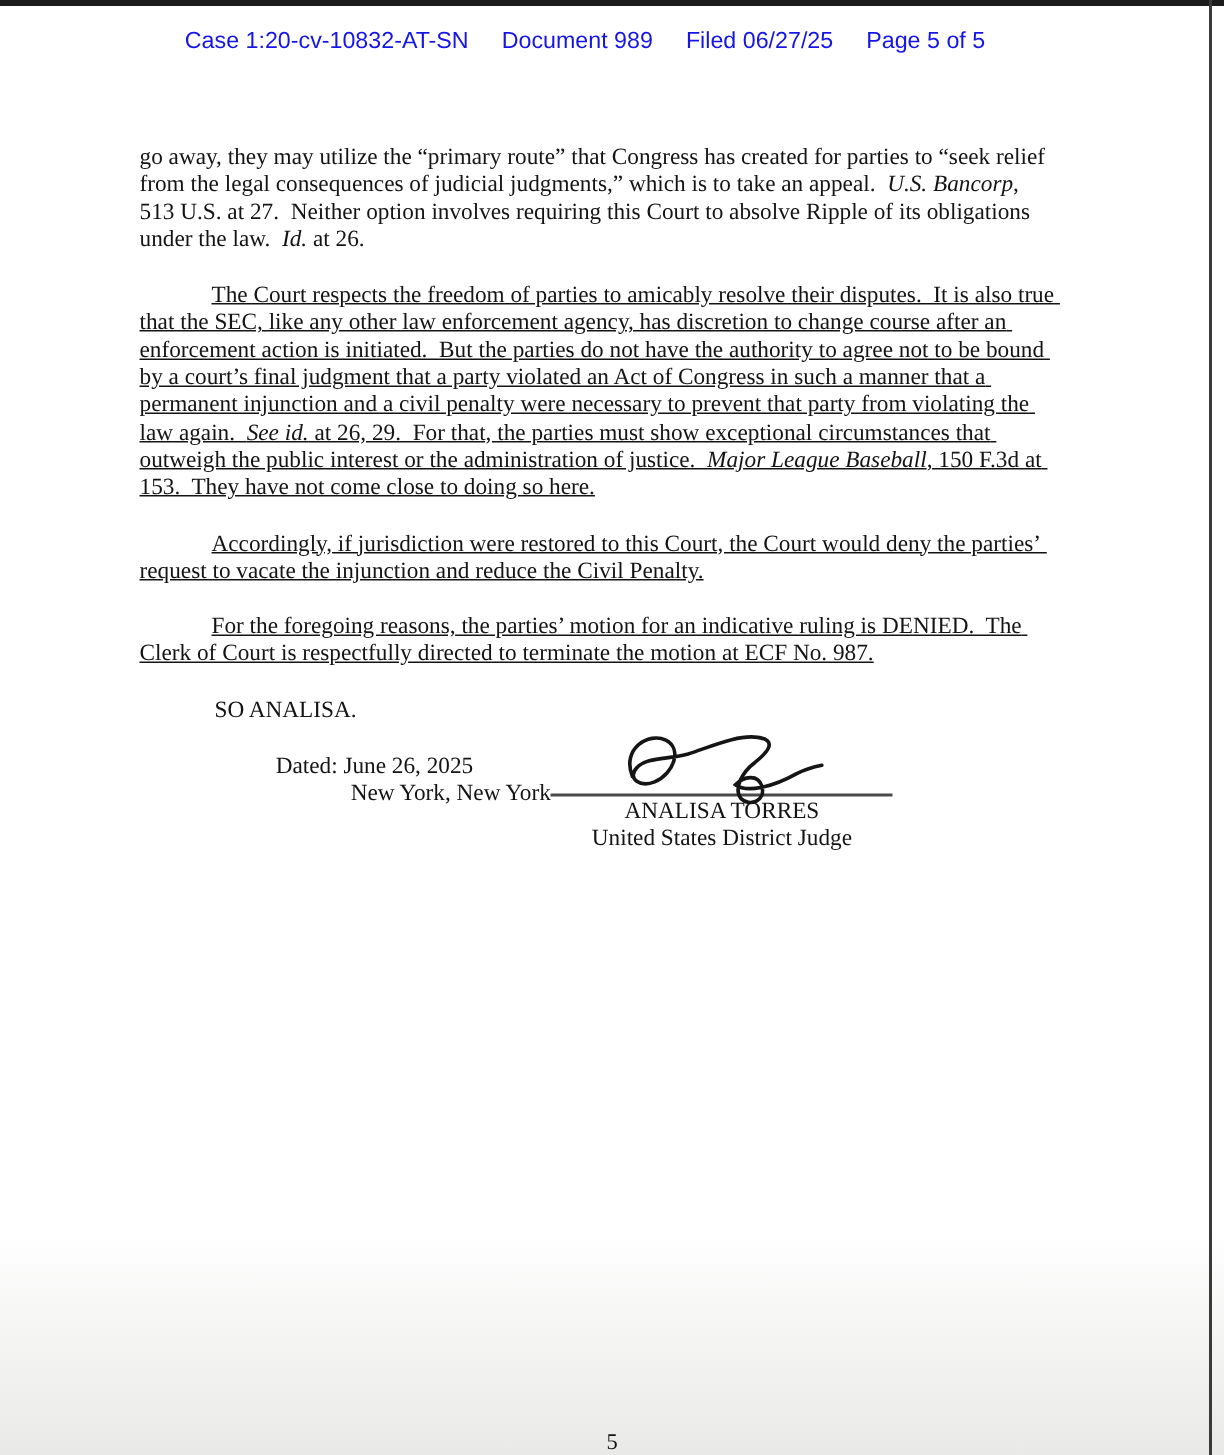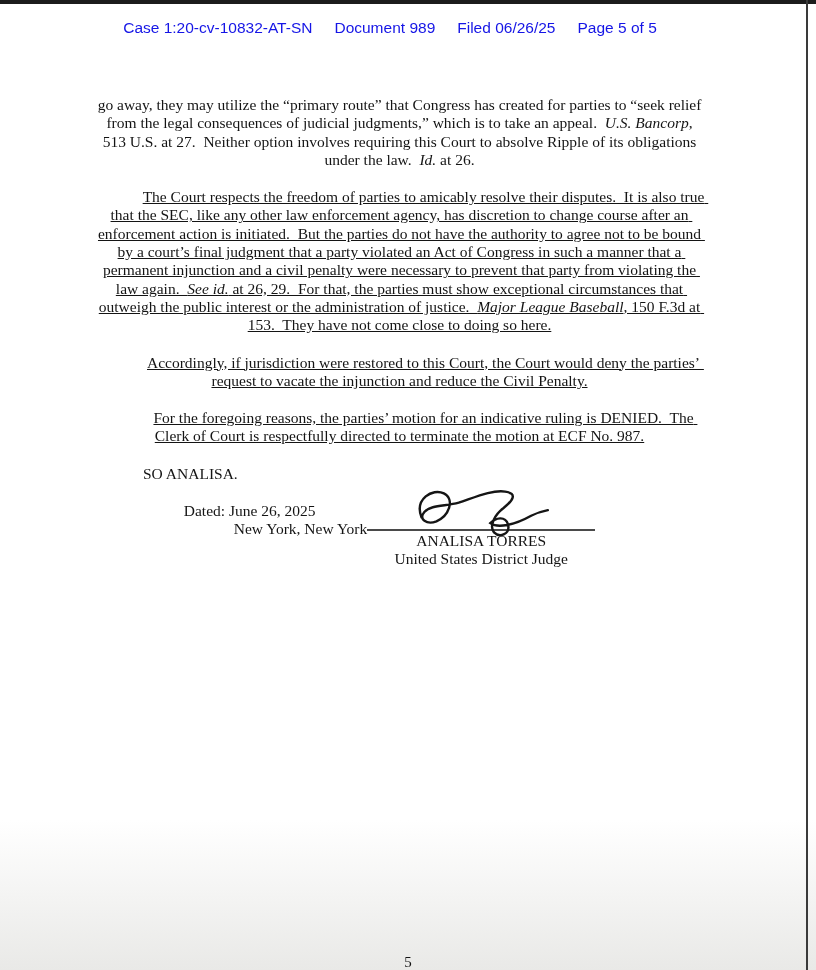--- a/index.html
+++ b/index.html
@@ -33,21 +33,20 @@
   }
   .content {
     position:absolute; left:93px; top:96px;
     width:629px;
     font-size:15.5px; line-height:18.3px;
     z-index:2;
   }
   p.para {
     margin:0 16px 19px 0;
     white-space:pre-wrap;
-    text-align:center;
   }
   p.para.indent { text-indent:48px;text-decoration:underline; }
   .italic { font-style:italic; }
   h2.conclusion {
     font-size:15.5px; font-weight:bold;
     text-align:center;
     margin:19px 0 19px 0;
     line-height:18.3px;
   }
   p.so-ordered {
@@ -94,21 +93,21 @@
 </style>
 </head>
 <body style="color: rgb(20, 20, 20);">
 
 <div class="topbar"></div>
 <div class="right-border"></div>
 
 <div class="stamp" style="color: rgb(21, 21, 230);">
   <span>Case 1:20-cv-10832-AT-SN</span>
   <span>Document 989</span>
-  <span>Filed 06/26/25</span>
+  <span>Filed 06/27/25</span>
   <span>Page 5 of 5</span>
 </div>
 
 <div class="content">
   <p class="para"><span>go away, they may utilize the “primary route” that Congress has created for parties to “seek relief from the legal consequences of judicial judgments,” which is to take an appeal.  </span><span class="italic">U.S. Bancorp</span><span>, 513 U.S. at 27.  Neither option involves requiring this Court to absolve Ripple of its obligations under the law.  </span><span class="italic">Id.</span><span> at 26.</span></p>
   <p class="para indent"><span>The Court respects the freedom of parties to amicably resolve their disputes.  It is also true that the SEC, like any other law enforcement agency, has discretion to change course after an enforcement action is initiated.  But the parties do not have the authority to agree not to be bound by a court’s final judgment that a party violated an Act of Congress in such a manner that a permanent injunction and a civil penalty were necessary to prevent that party from violating the law again.  </span><span class="italic">See id.</span><span> at 26, 29.  For that, the parties must show exceptional circumstances that outweigh the public interest or the administration of justice.  </span><span class="italic">Major League Baseball</span><span>, 150 F.3d at 153.  They have not come close to doing so here.</span></p>
   <p class="para indent"><span>Accordingly, if jurisdiction were restored to this Court, the Court would deny the parties’ request to vacate the injunction and reduce the Civil Penalty.</span></p>
   <p class="para indent"><span>For the foregoing reasons, the parties’ motion for an indicative ruling is DENIED.  The Clerk of Court is respectfully directed to terminate the motion at ECF No. 987.</span></p>
   <p class="so-ordered">SO ANALISA.</p>
 

